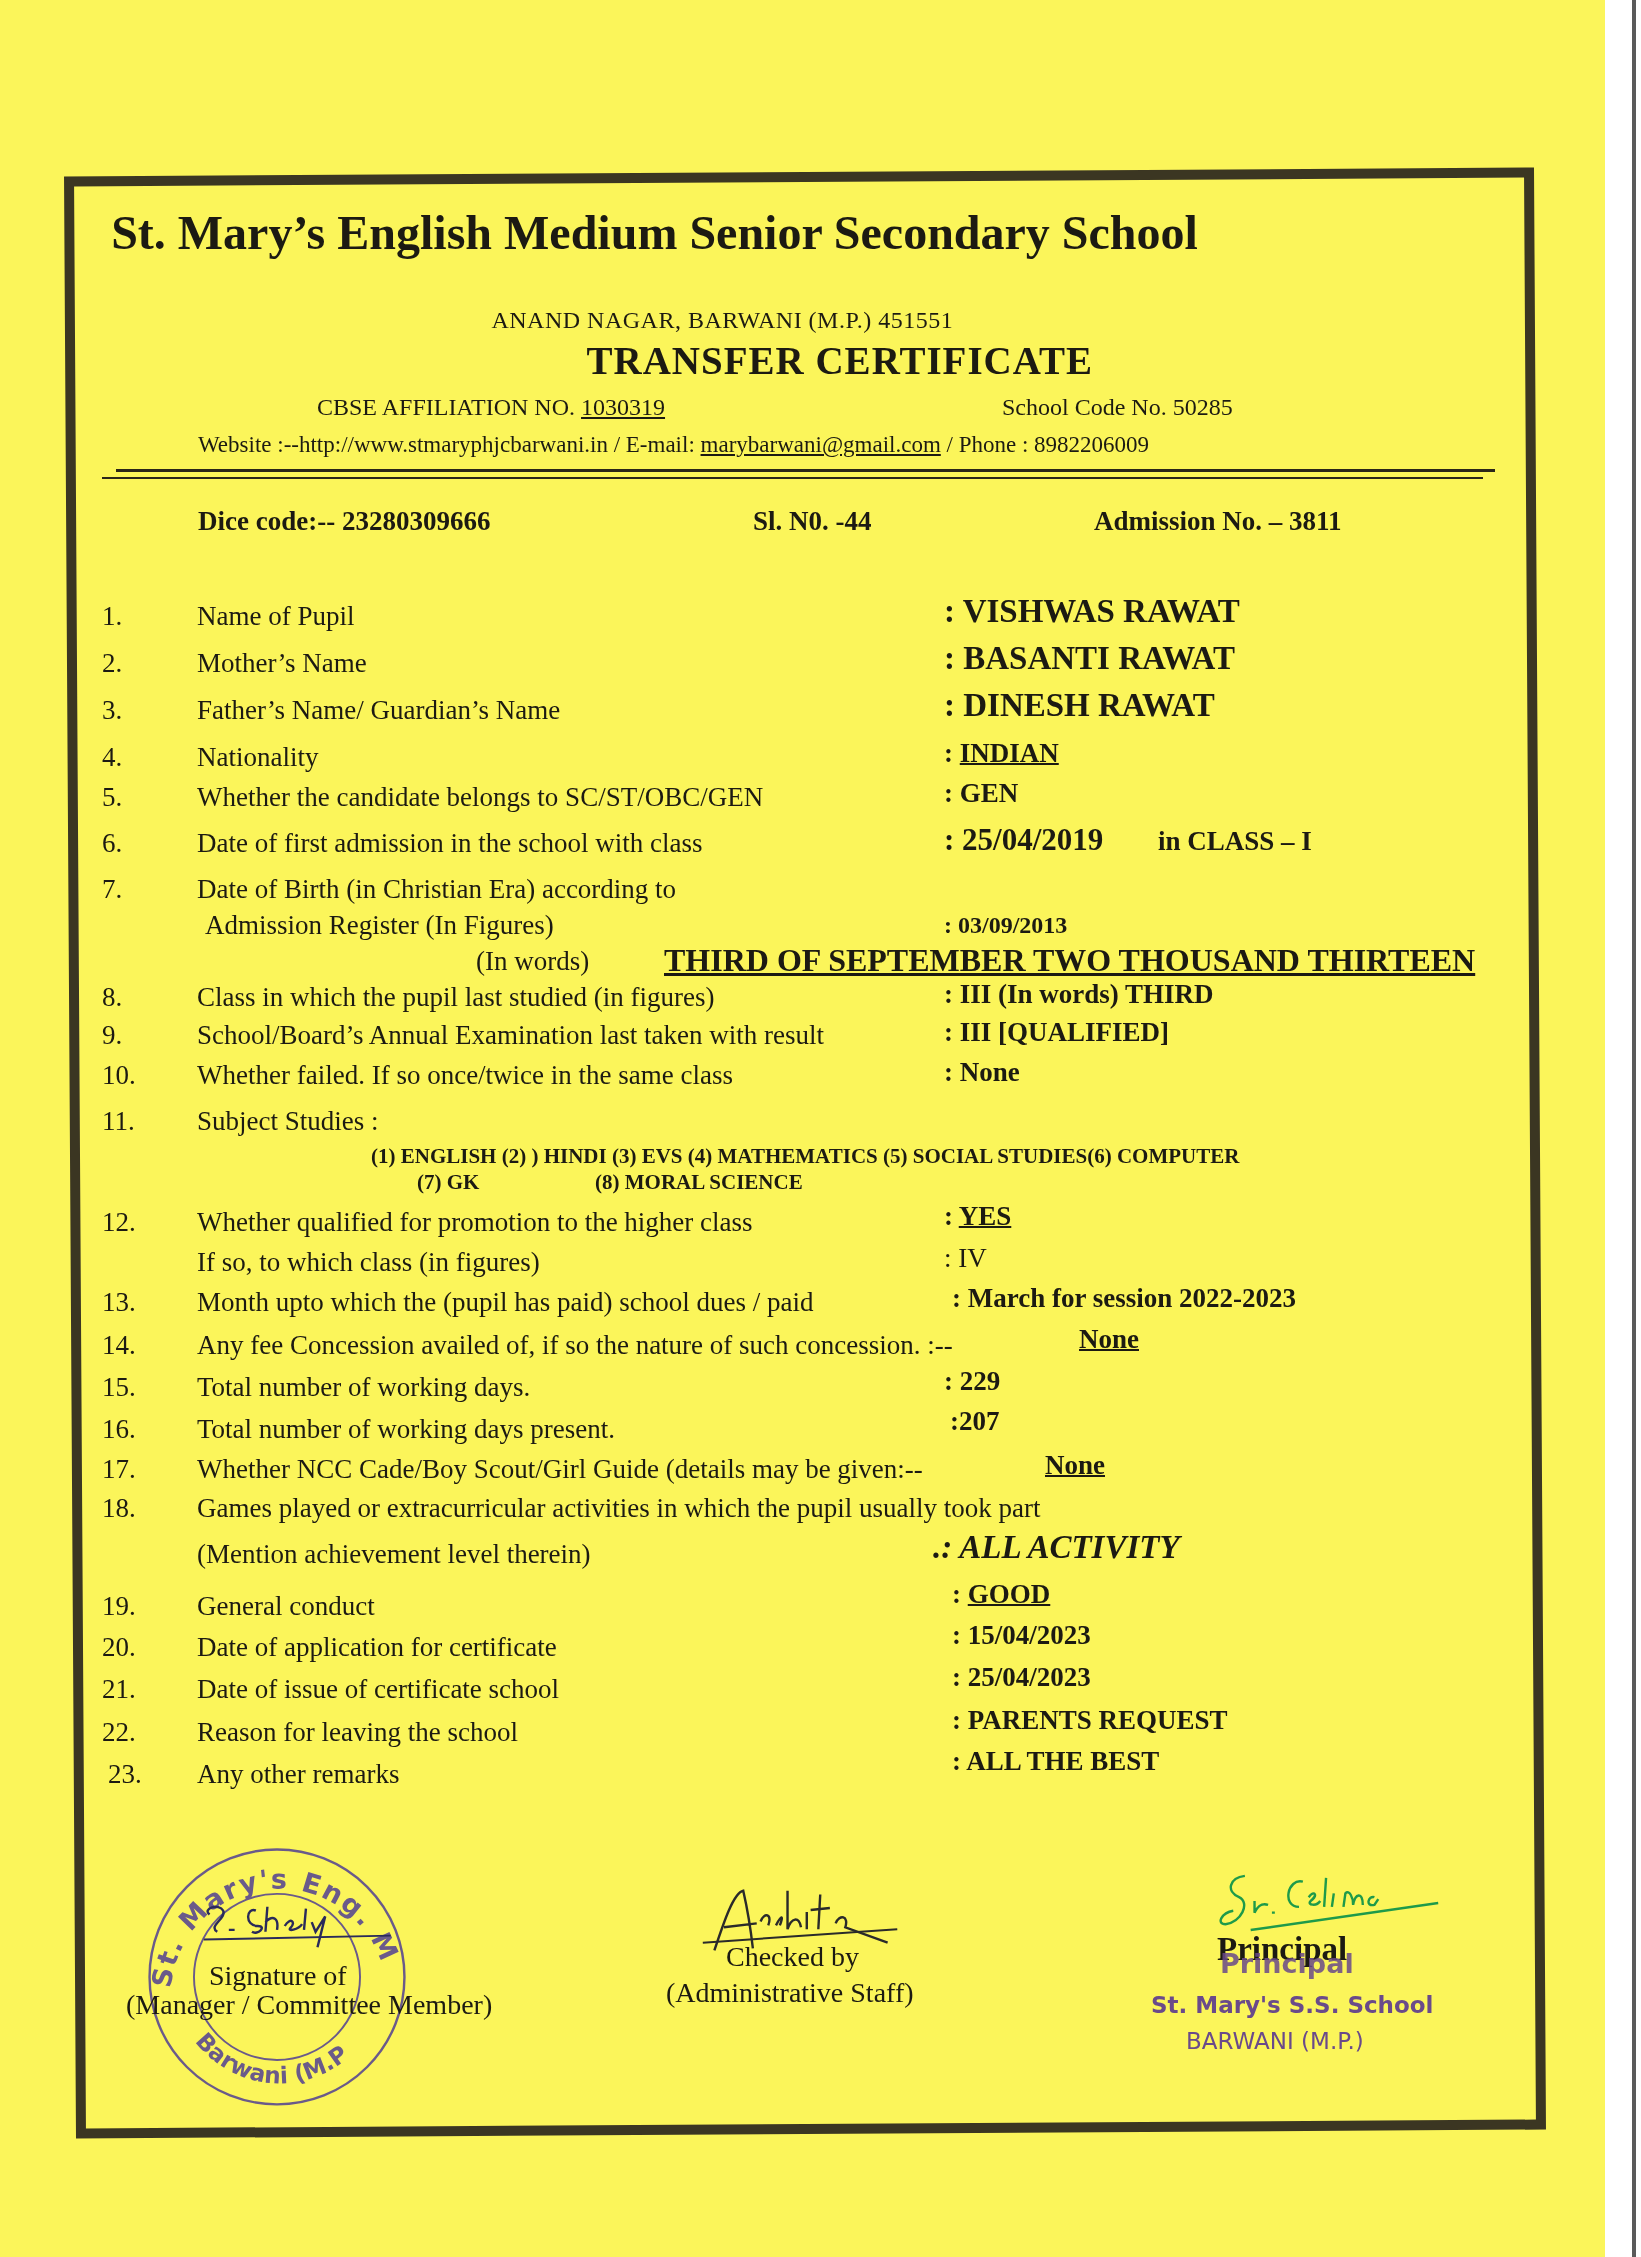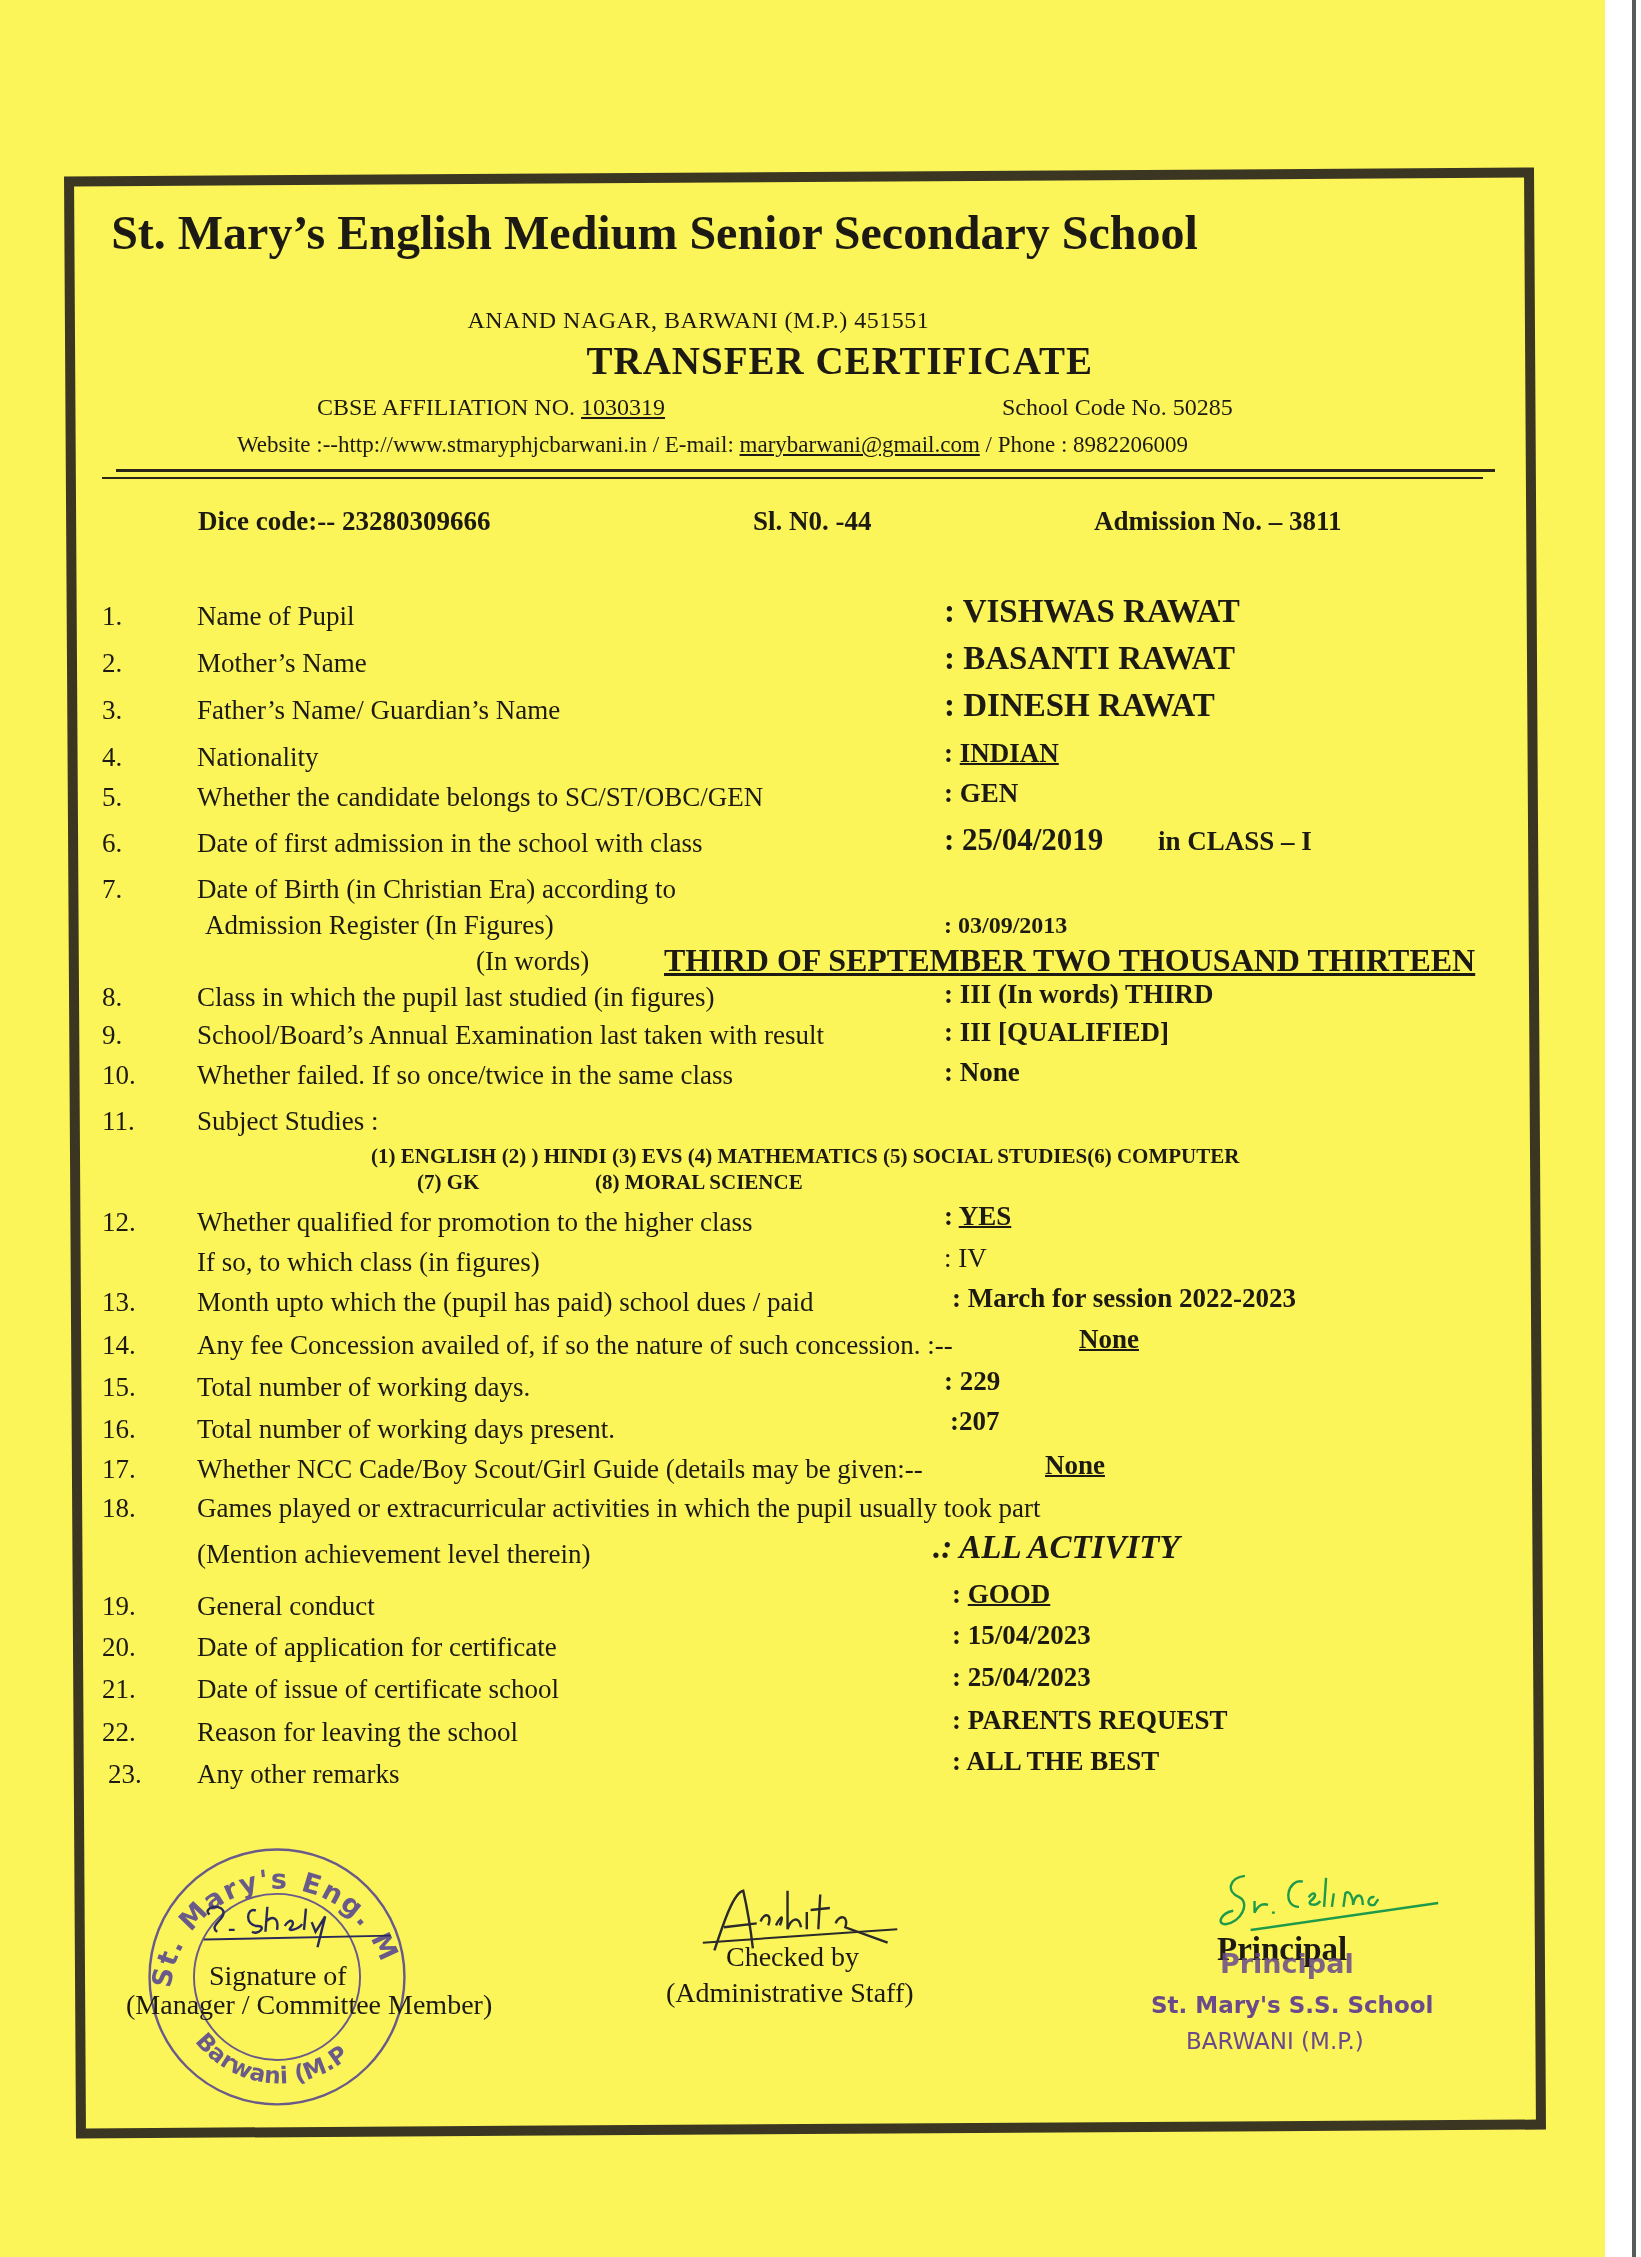--- a/index.html
+++ b/index.html
@@ -22,31 +22,31 @@
     border: 10.6px solid #3b3622; box-sizing: border-box;
     transform: rotate(-0.35deg); transform-origin: 50% 50%;
   }
   .abs { position: absolute; white-space: nowrap; }
   .title {
     left: 0; width: 1355px; top: 205px; text-align: center;
     font-size: 48px; font-weight: bold; text-decoration: underline;
     text-decoration-thickness: 3.9px; text-underline-offset: 7.7px;
   }
   .title-inner { display: inline-block; transform: translateX(-23px); }
-  .address { left: 0; width: 1358px; top: 307px; text-align: center; font-size: 24px; letter-spacing: 0.5px; }
+  .address { left: 0; width: 1358px; top: 307px; text-align: center; font-size: 24px; letter-spacing: 0.5px; padding-left: 24px; }
   .address span { display: inline-block; transform: translateX(19.3px); }
   .tc {
     left: 0; width: 1641px; top: 338px; text-align: center; font-size: 39px; font-weight: bold;
     text-decoration: underline; text-decoration-thickness: 2.9px; text-underline-offset: 5.8px; letter-spacing: 1px;
   }
   .tc span { display: inline-block; transform: translateX(19.3px); }
   .affil { left: 317px; top: 394px; font-size: 24px; }
   .affil .u { text-decoration: underline; }
   .schoolcode { left: 1002px; top: 394px; font-size: 24px; }
-  .contact { left: 198px; top: 432px; font-size: 23px; margin-left: 39px; }
+  .contact { left: 198px; top: 432px; font-size: 23px; }
   .contact .u { text-decoration: underline; }
   .rule1 { position: absolute; left: 116px; top: 469px; width: 1379px; height: 2.9px; background: #2a2618; }
   .rule2 { position: absolute; left: 102px; top: 477px; width: 1381px; height: 1.9px; background: #2a2618; }
   .meta { top: 506px; font-size: 27px; font-weight: bold; }
   .row { position: absolute; left: 0; width: 1641px; font-size: 27px; }
   .row .num { position: absolute; left: 102px; }
   .row .lbl { position: absolute; left: 197px; white-space: nowrap; }
   .row .val { position: absolute; left: 944px; white-space: nowrap; font-weight: bold; }
   .val.big { font-size: 33px; }
   .val.norm { font-weight: normal; }

